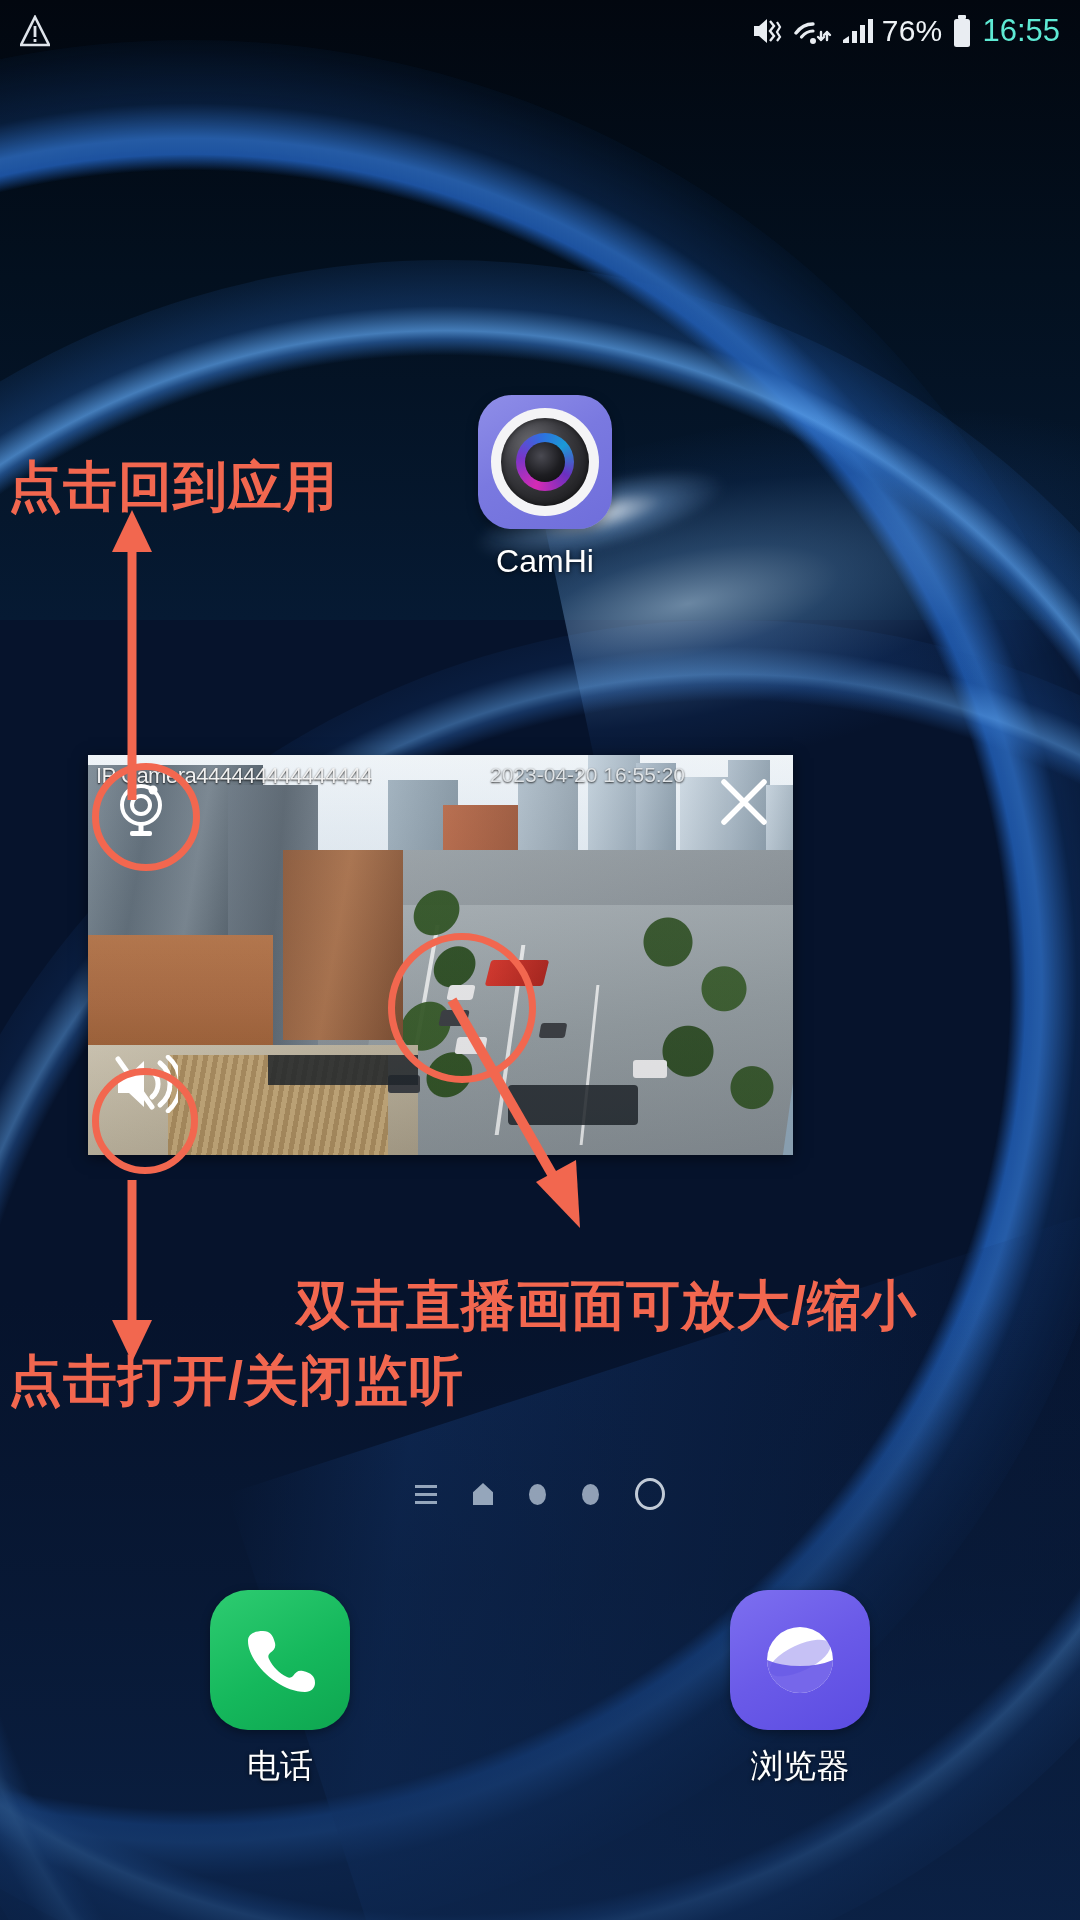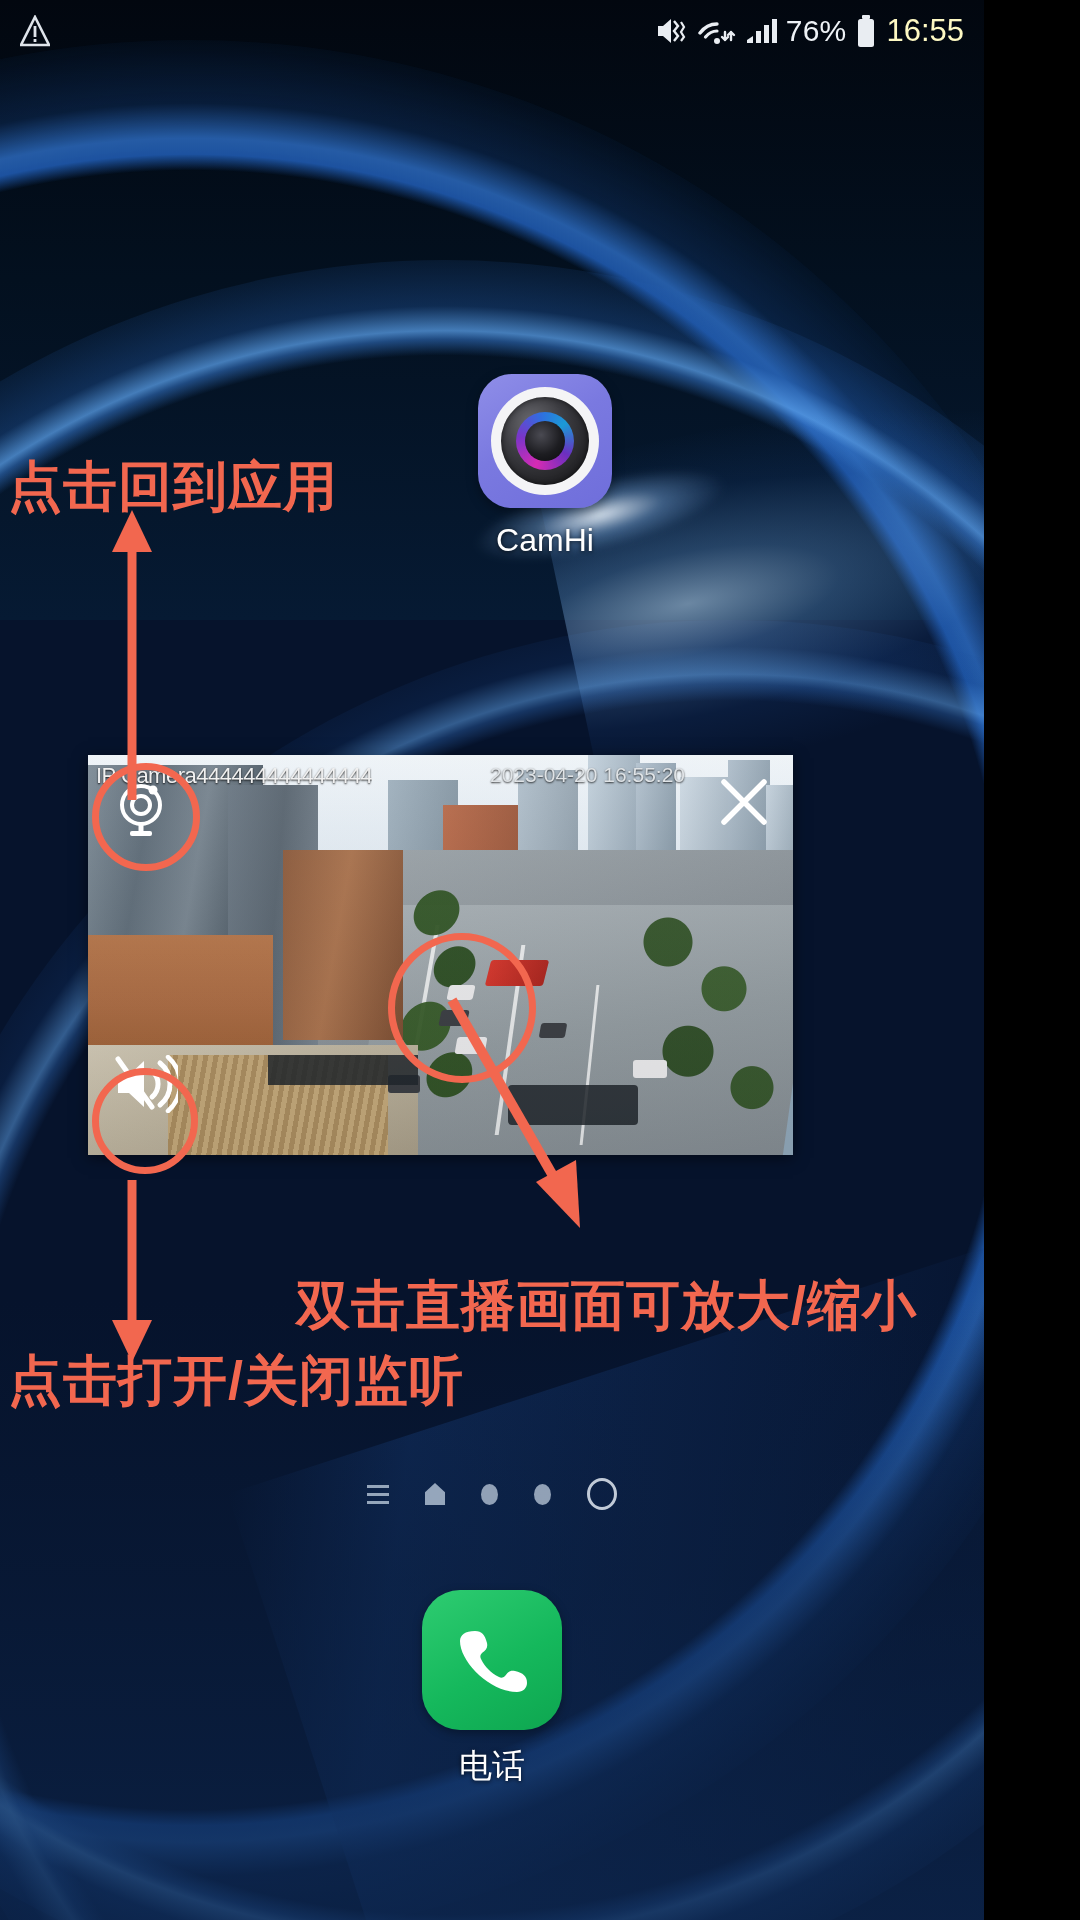--- a/index.html
+++ b/index.html
@@ -2,21 +2,21 @@
 <html><head>
 <meta charset="utf-8">
 <style>
   html,body{margin:0;padding:0;background:#000;}
   body{
     font-family:"Liberation Sans","DejaVu Sans",sans-serif;
     -webkit-font-smoothing:antialiased;
   }
   #phone{
     position:relative;
-    width:984px;height:1920px;
+    width:1080px;height:1920px;
     overflow:hidden;
     background:#06132c;
   }
 
   
   .wp-base{
     position:absolute;inset:0;
     background:
       radial-gradient(140% 90% at 50% 120%, #2b5fa8 0%, #1d4versión 0%, transparent 0%),
       linear-gradient(170deg,#071428 0%,#071a36 18%,#0a2046 40%,#0d2a5a 60%,#123168 80%,#17407f 100%);
@@ -76,26 +76,26 @@
   
   #statusbar{
     position:absolute;left:0;top:0;width:100%;height:62px;
     display:flex;align-items:center;
     padding:0 20px;box-sizing:border-box;
     color:#e9edf2;
   }
   #statusbar .left{display:flex;align-items:center;gap:12px;}
   #statusbar .right{margin-left:auto;display:flex;align-items:center;gap:9px;}
   .sb-text{font-size:30px;letter-spacing:0.2px;color:#eef2f6;font-weight:400;}
-  .sb-time{font-size:31px;color:#fef9c3;}
+  .sb-time{font-size:31px;color:#5eead4;}
   .ico{display:inline-block;line-height:0;}
 
   
   #camhi-app{
-    position:absolute;left:470px;top:374px;width:150px;
+    position:absolute;left:470px;top:395px;width:150px;
     text-align:center;
   }
   .camhi-icon{
     width:134px;height:134px;margin:0 auto;
     border-radius:34px;
     background:linear-gradient(150deg,#8f8ee8 0%,#7a79e0 45%,#6f6edb 100%);
     box-shadow:0 4px 12px rgba(0,0,0,0.35);
     display:flex;align-items:center;justify-content:center;
     position:relative;
   }
@@ -485,15 +485,25 @@
 
   <div id="dock">
     <div class="dock-item">
       <div class="dock-icon ic-phone">
         <svg width="82" height="82" viewBox="0 0 82 82">
           <path d="M24 12 c7 0 10 4 12 12 c1 5 -1 7 -5 10 c-2 2 -2 4 -1 6 c4 8 10 14 18 18 c2 1 4 1 6 -1 c3 -4 5 -6 10 -5 c8 2 12 5 12 12 c0 5 -4 9 -10 9 C39 73 9 43 9 22 C9 16 14 12 24 12 Z" fill="#ffffff"></path>
         </svg>
       </div>
       <div class="dock-label">电话</div>
     </div>
+    <div class="dock-item">
+      <div class="dock-icon ic-browser">
+        <svg width="92" height="92" viewBox="0 0 92 92">
+          <circle cx="46" cy="46" r="33" fill="#ffffff"></circle>
+          <path d="M13 46 a33 33 0 0 0 66 0 a48 22 0 0 1 -66 0 Z" fill="#6a5ae8" opacity="0.92"></path>
+          <ellipse cx="46" cy="44" rx="33" ry="13" transform="rotate(-25 46 44)" fill="#5b4ce2" opacity="0.35"></ellipse>
+        </svg>
+      </div>
+      <div class="dock-label">浏览器</div>
+    </div>
   </div>
 
 </div>
 
 </body></html>

